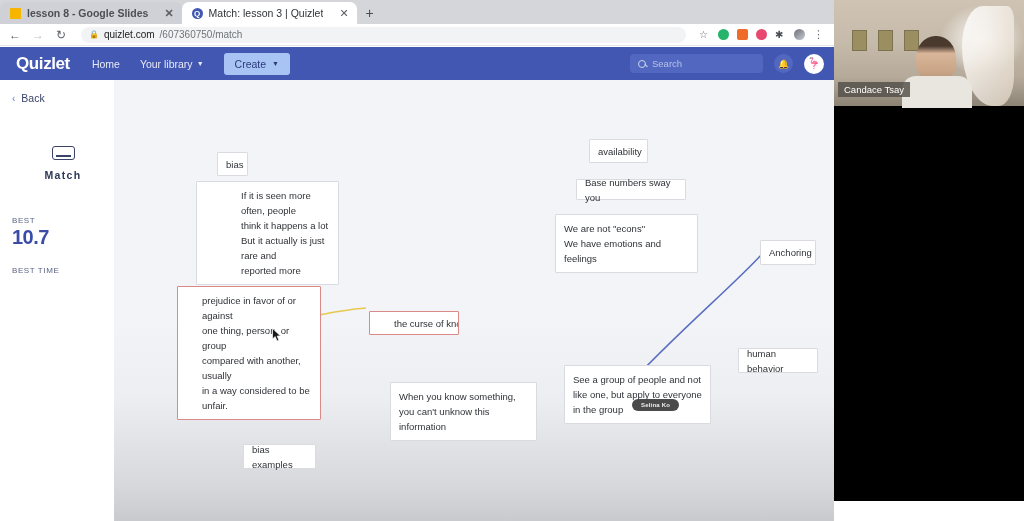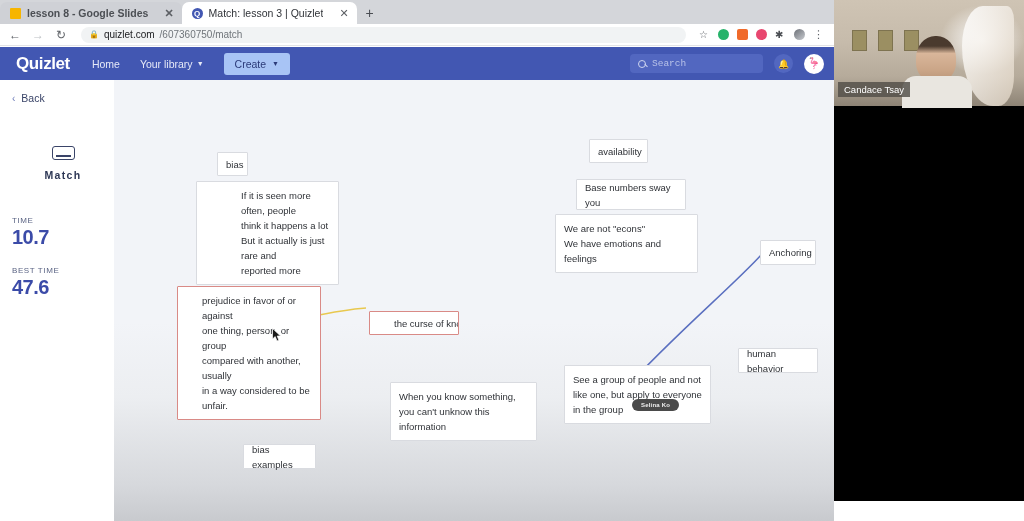--- a/index.html
+++ b/index.html
@@ -76,21 +76,21 @@
     padding: 5px 11px; display: flex; align-items: center; gap: 6px; font-weight: 500;
   }
   .qz-right { margin-left: auto; display: flex; align-items: center; gap: 11px; }
   .qz-upgrade {
     background: #ffcd1f; color: #2e3856; font-size: 9.5px; font-weight: bold;
     border-radius: 3px; padding: 5px 9px; white-space: nowrap;
   }
   .qz-search {
     width: 133px; height: 19px; background: #5267c0; border-radius: 4px;
     display: flex; align-items: center; gap: 6px; padding: 0 8px;
-    font-size: 9.5px; color: #b8c2e8; font-family: Liberation Mono, monospace;
+    font-size: 9.5px; color: #b8c2e8;
   }
   .mag { display: inline-block; width: 8px; height: 8px; border: 1.3px solid #cdd5ef; border-radius: 50%; position: relative; }
   .mag::after { content:""; position: absolute; width: 4px; height: 1.3px; background:#cdd5ef; right: -3px; bottom: 0; transform: rotate(45deg); }
   .qz-bell { width: 19px; height: 19px; border-radius: 50%; background: #5267c0; color:#e8ecfb; font-size: 9px; display:flex; align-items:center; justify-content:center; }
   .qz-avatar { width: 20px; height: 20px; border-radius: 50%; background: #fff; display:flex; align-items:center; justify-content:center; font-size:11px; }
 
   
   .sidebar {
     position: absolute; left: 0; top: 80px; width: 114px; height: 441px;
     background: #ffffff; padding: 12px 0 0 0;
@@ -229,39 +229,38 @@
     <div class="sidebar">
       <div class="side-back">
         <span class="chev">‹</span>
         <span>Back</span>
       </div>
       <div class="side-match">
         <span class="match-ico"></span>
         <span class="match-label">Match</span>
       </div>
       <div class="stat t1">
-        <div class="stat-label">TIME</div>
+        <div class="stat-label">BEST</div>
         <div class="stat-value">10.7</div>
       </div>
       <div class="stat t2">
         <div class="stat-label">BEST TIME</div>
-        <div class="stat-value">47.6</div>
       </div>
     </div>
 
     <div class="canvas">
       <svg class="links">
         <path id="yellow-link" d="M 140 245 C 180 243 210 231 252 228" stroke="#e8c84f" stroke-width="1.4" fill="none"></path>
         <path id="blue-link" d="M 648 174 C 620 205 560 255 510 310" stroke="#5a6fc0" stroke-width="1.5" fill="none"></path>
       </svg>
       <div id="cards-layer">
           <div class="card" style="left: 103px; top: 72px; width: 31px; height: 24px; display: flex; align-items: center;">bias</div>
           <div class="card" style="left: 475px; top: 59px; width: 59px; height: 24px; display: flex; align-items: center;">availability</div>
           <div class="card" style="left: 82px; top: 101px; width: 143px; padding-left: 44px;">If it is seen more often, people<br>think it happens a lot<br>But it actually is just rare and<br>reported more</div>
-          <div class="card" style="left: 462px; top: 99px; width: 110px; height: 31px; display: flex; align-items: center;">Base numbers sway you</div>
+          <div class="card" style="left: 462px; top: 99px; width: 110px; height: 21px; display: flex; align-items: center;">Base numbers sway you</div>
           <div class="card" style="left: 441px; top: 134px; width: 143px;">We are not "econs"<br>We have emotions and feelings</div>
           <div class="card" style="left: 646px; top: 160px; width: 56px; height: 25px; display: flex; align-items: center;">Anchoring</div>
           <div class="card sel" style="left: 63px; top: 206px; width: 144px;">prejudice in favor of or against<br>one thing, person, or group<br>compared with another, usually<br>in a way considered to be<br>unfair.</div>
           <div class="card sel clip" style="left: 255px; top: 231px; width: 90px; height: 24px; display: flex; align-items: center;">the curse of knowledge</div>
           <div class="card" style="left: 624px; top: 268px; width: 80px; height: 25px; display: flex; align-items: center;">human behavior</div>
           <div class="card" style="left: 450px; top: 285px; width: 147px;">See a group of people and not<br>like one, but apply to everyone<br>in the group</div>
           <div class="card" style="left: 276px; top: 302px; width: 147px;">When you know something,<br>you can't unknow this<br>information</div>
           <div class="card" style="left: 129px; top: 364px; width: 73px; height: 25px; display: flex; align-items: center;">bias examples</div>
         </div>
 

